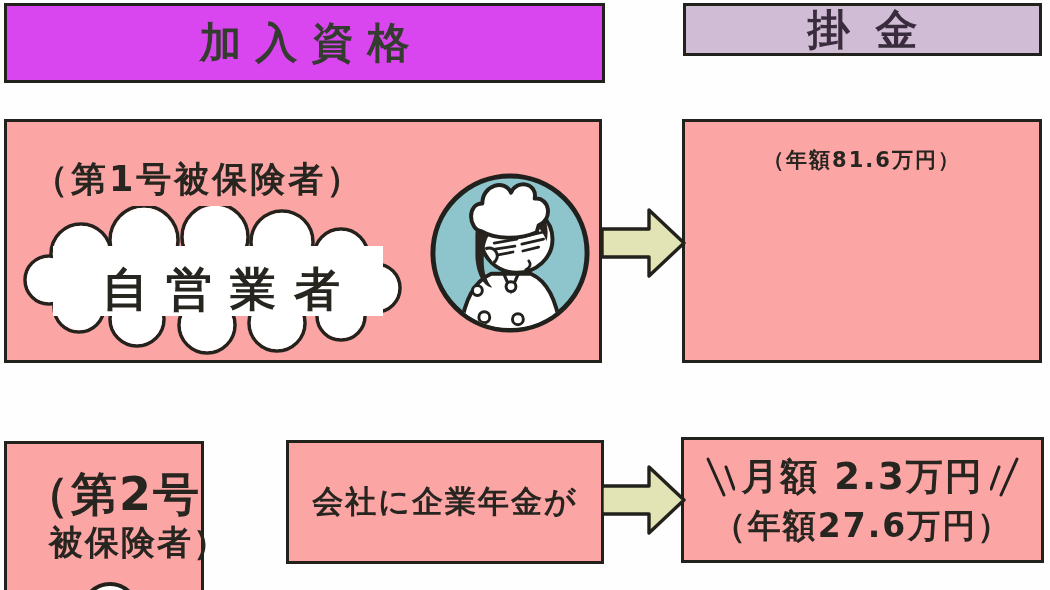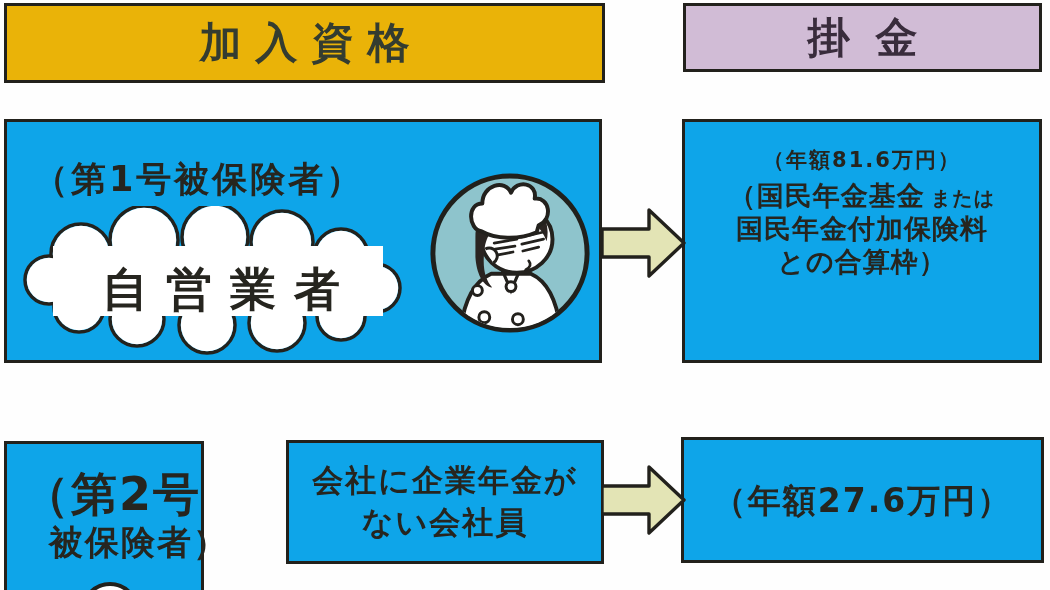--- a/index.html
+++ b/index.html
@@ -1,21 +1,21 @@
 <!DOCTYPE html>
 <html><head>
 <meta charset="utf-8">
 <style>
   html,body{margin:0;padding:0;background:#ffffff;}
   body{font-family:"DejaVu Sans","Liberation Sans",sans-serif;}
   .canvas{position:relative;width:1050px;height:590px;overflow:hidden;background:#fefefe;color:#26251f;}
-  .box{position:absolute;background:#0ea5e9;border:3px solid #22211c;box-sizing:border-box;}
+  .box{position:absolute;background:#fca5a5;border:3px solid #22211c;box-sizing:border-box;}
   .hdr{position:absolute;border:3px solid #22211c;box-sizing:border-box;display:flex;align-items:center;justify-content:center;}
-  .hdr-green{left:4px;top:3px;width:601px;height:80px;background:#eab308;}
-  .hdr-purple{left:683px;top:3px;width:359px;height:69px;background:#d1bcd6;}
+  .hdr-green{left:4px;top:3px;width:601px;height:80px;background:#d946ef;}
+  .hdr-purple{left:683px;top:3px;width:359px;height:53px;background:#d1bcd6;}
   .hdr-text{font-size:42px;font-weight:bold;color:#343c30;letter-spacing:14px;text-indent:14px;}
   .hdr-purple .hdr-text{color:#392c3c;letter-spacing:26px;text-indent:26px;}
 
   .box1{left:4px;top:119px;width:598px;height:244px;}
   .cat-note{position:absolute;left:26px;top:34px;font-size:35px;font-weight:bold;letter-spacing:3px;white-space:nowrap;}
   .cloud-wrap{position:absolute;left:12px;top:84px;width:404px;height:152px;}
   .cloud-wrap svg{position:absolute;left:0;top:0;}
   .cloud-text{position:absolute;left:0;top:8px;width:100%;height:100%;display:flex;align-items:center;justify-content:center;font-size:46px;font-weight:bold;letter-spacing:18px;text-indent:18px;}
   .chef{position:absolute;left:419px;top:45px;}
 
@@ -135,39 +135,48 @@
       </g>
     </svg>
   </div>
 
   <svg class="arrow arrow1" width="86" height="72" viewBox="0 0 86 72">
     <polygon points="1,22 48,22 48,3 83,36 48,69 48,50 1,50" fill="#e3e4b5" stroke="#22211c" stroke-width="3.4" stroke-linejoin="round"></polygon>
   </svg>
 
   <div class="box rbox1">
     <div class="annual-text">（年額81.6万円）</div>
-    <div class="note-block">
-      <div class="note-line"><span>（国民年金基金</span><span class="note-small">または</span></div>
-      <div class="note-line">国民年金付加保険料</div>
-      <div class="note-line">との合算枠）</div>
-    </div>
   </div>
 
   <div class="box box2">
     <div class="l1">（第2号</div>
     <div class="l2">被保険者）</div>
     <div class="arc"></div>
   </div>
 
   <div class="box box3">
     <div>会社に企業年金が</div>
-    <div>ない会社員</div>
   </div>
 
   <svg class="arrow arrow2" width="86" height="72" viewBox="0 0 86 72">
     <polygon points="1,22 48,22 48,3 83,36 48,69 48,50 1,50" fill="#e3e4b5" stroke="#22211c" stroke-width="3.4" stroke-linejoin="round"></polygon>
   </svg>
 
   <div class="box rbox2">
+    <div class="monthly-row">
+      <svg width="30" height="44" viewBox="0 0 30 44">
+        <g stroke="#23211d" stroke-width="3" stroke-linecap="round">
+          <line x1="3" y1="4" x2="19" y2="40"></line>
+            <line x1="21" y1="12" x2="29" y2="34"></line>
+        </g>
+      </svg>
+      <span class="monthly-text">月額 2.3万円</span>
+      <svg width="30" height="44" viewBox="0 0 30 44">
+        <g stroke="#23211d" stroke-width="3" stroke-linecap="round">
+          <line x1="27" y1="4" x2="11" y2="40"></line>
+            <line x1="9" y1="12" x2="1" y2="34"></line>
+        </g>
+      </svg>
+    </div>
     <div class="annual-text">（年額27.6万円）</div>
   </div>
 
 </div>
 
 </body></html>

